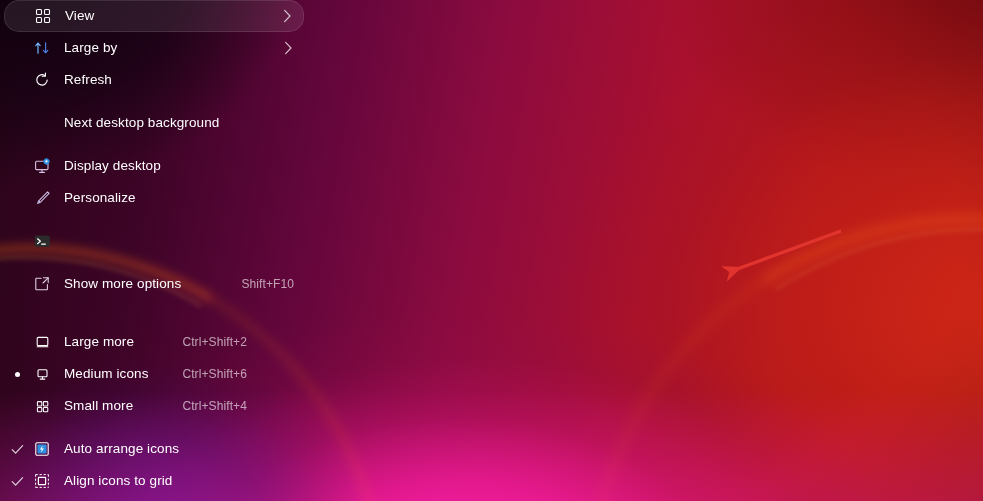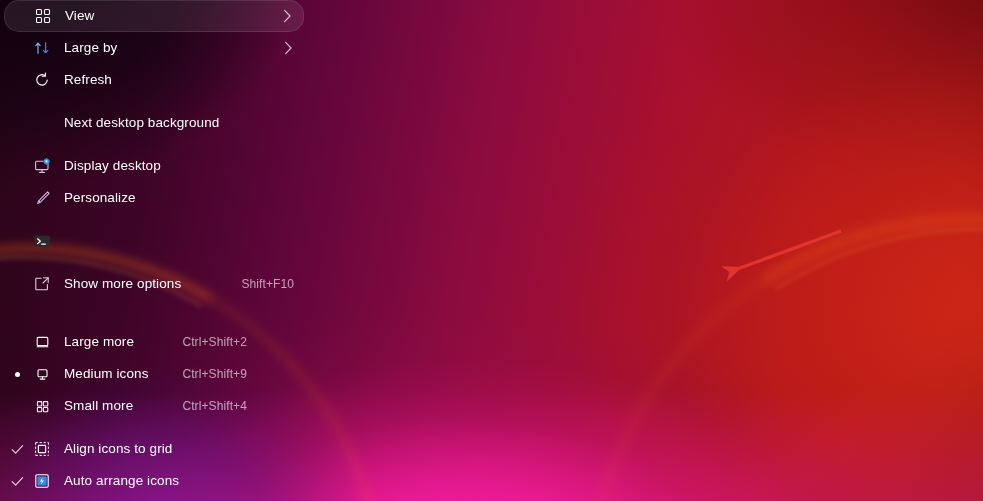--- a/index.html
+++ b/index.html
@@ -358,21 +358,21 @@
       <span class="gutter">
         <span class="radio-dot"></span>
       </span>
       <span class="ico">
         <svg width="15" height="15" viewBox="0 0 15 15">
           <rect x="3.0" y="2.8" width="9.0" height="7.0" rx="1" fill="none" stroke="#ffffff" stroke-width="1.1"></rect>
           <path d="M5.2 12.1 H9.8 M7.5 9.8 V12.1" stroke="#ffffff" stroke-width="1.1" stroke-linecap="round"></path>
         </svg>
       </span>
       <span class="label">Medium icons</span>
-      <span class="accel">Ctrl+Shift+9</span>
+      <span class="accel">Ctrl+Shift+6</span>
     </div>
 
     <div class="mi">
       <span class="gutter"></span>
       <span class="ico">
         <svg width="15" height="15" viewBox="0 0 15 15">
           <rect x="2.4" y="2.6" width="4.4" height="4.4" rx="0.8" fill="none" stroke="#ffffff" stroke-width="1.05"></rect>
           <rect x="8.4" y="2.6" width="4.4" height="4.4" rx="0.8" fill="none" stroke="#ffffff" stroke-width="1.05"></rect>
           <rect x="2.4" y="8.4" width="4.4" height="4.4" rx="0.8" fill="none" stroke="#ffffff" stroke-width="1.05"></rect>
           <rect x="8.4" y="8.4" width="4.4" height="4.4" rx="0.8" fill="none" stroke="#ffffff" stroke-width="1.05"></rect>
@@ -385,41 +385,41 @@
     <div class="sep"></div>
 
     <div class="mi">
       <span class="gutter check">
         <svg width="13" height="11" viewBox="0 0 13 11">
             <path d="M1.2 5.6 L4.6 9.1 L11.6 1.6" fill="none" stroke="currentColor" stroke-width="1.25" stroke-linecap="round" stroke-linejoin="round"></path>
           </svg>
       </span>
       <span class="ico">
         <svg width="16" height="16" viewBox="0 0 16 16">
-          <path d="M1.6 1.6 H14.4 M1.6 14.4 H14.4 M1.6 1.6 V14.4 M14.4 1.6 V14.4" fill="none" stroke="#ffffff" stroke-width="1" stroke-dasharray="2.2 1.8"></path>
-          <rect x="4.4" y="4.4" width="7.2" height="7.2" rx="0.6" fill="none" stroke="#ffffff" stroke-width="1.2"></rect>
-        </svg>
-      </span>
-      <span class="label">Align icons to grid</span>
+          <rect x="1.8" y="1.8" width="12.4" height="12.4" rx="1.2" fill="none" stroke="#ffffff" stroke-width="1.1"></rect>
+          <rect x="3.4" y="3.4" width="9.2" height="9.2" rx="0.8" fill="#2e8fe0"></rect>
+          <path d="M8.6 4.6 L6.0 8.4 H7.8 L7.2 11.4 L9.9 7.5 H8.0 Z" fill="#ffffff"></path>
+        </svg>
+      </span>
+      <span class="label">Auto arrange icons</span>
     </div>
 
     <div class="mi">
       <span class="gutter check">
         <svg width="13" height="11" viewBox="0 0 13 11">
             <path d="M1.2 5.6 L4.6 9.1 L11.6 1.6" fill="none" stroke="currentColor" stroke-width="1.25" stroke-linecap="round" stroke-linejoin="round"></path>
           </svg>
       </span>
       <span class="ico">
         <svg width="16" height="16" viewBox="0 0 16 16">
-          <rect x="1.8" y="1.8" width="12.4" height="12.4" rx="1.2" fill="none" stroke="#ffffff" stroke-width="1.1"></rect>
-          <rect x="3.4" y="3.4" width="9.2" height="9.2" rx="0.8" fill="#2e8fe0"></rect>
-          <path d="M8.6 4.6 L6.0 8.4 H7.8 L7.2 11.4 L9.9 7.5 H8.0 Z" fill="#ffffff"></path>
-        </svg>
-      </span>
-      <span class="label">Auto arrange icons</span>
+          <path d="M1.6 1.6 H14.4 M1.6 14.4 H14.4 M1.6 1.6 V14.4 M14.4 1.6 V14.4" fill="none" stroke="#ffffff" stroke-width="1" stroke-dasharray="2.2 1.8"></path>
+          <rect x="4.4" y="4.4" width="7.2" height="7.2" rx="0.6" fill="none" stroke="#ffffff" stroke-width="1.2"></rect>
+        </svg>
+      </span>
+      <span class="label">Align icons to grid</span>
     </div>
 
   </div>
 
   <svg id="annotation-arrow" viewBox="0 0 160 80">
     <defs>
       <marker id="arrowhead" markerWidth="6" markerHeight="6" refX="4.4" refY="3" orient="auto">
         <path d="M6,0.6 L0.2,3 L6,5.4 L4.3,3 Z" fill="#e2342f"></path>
       </marker>
     </defs>

